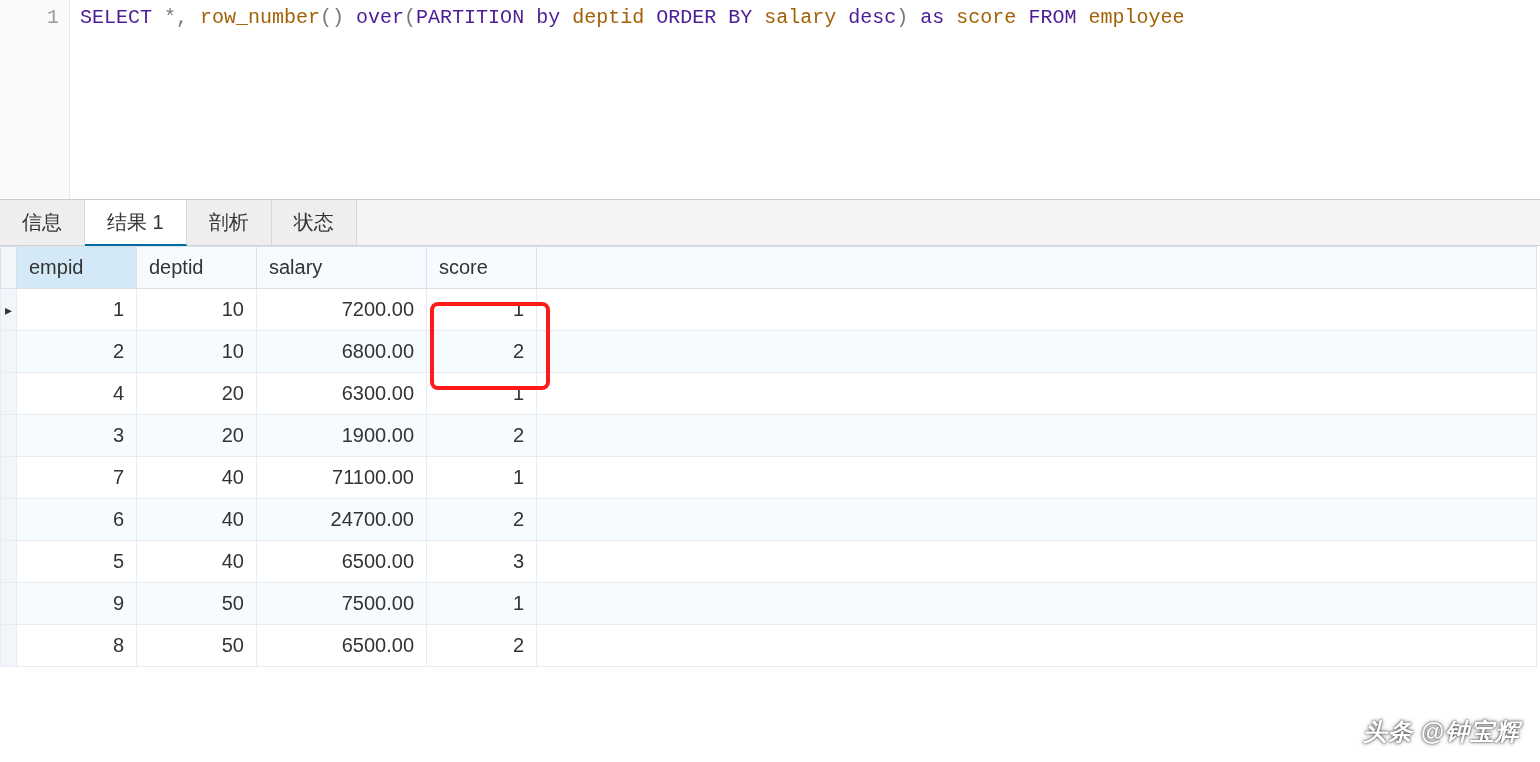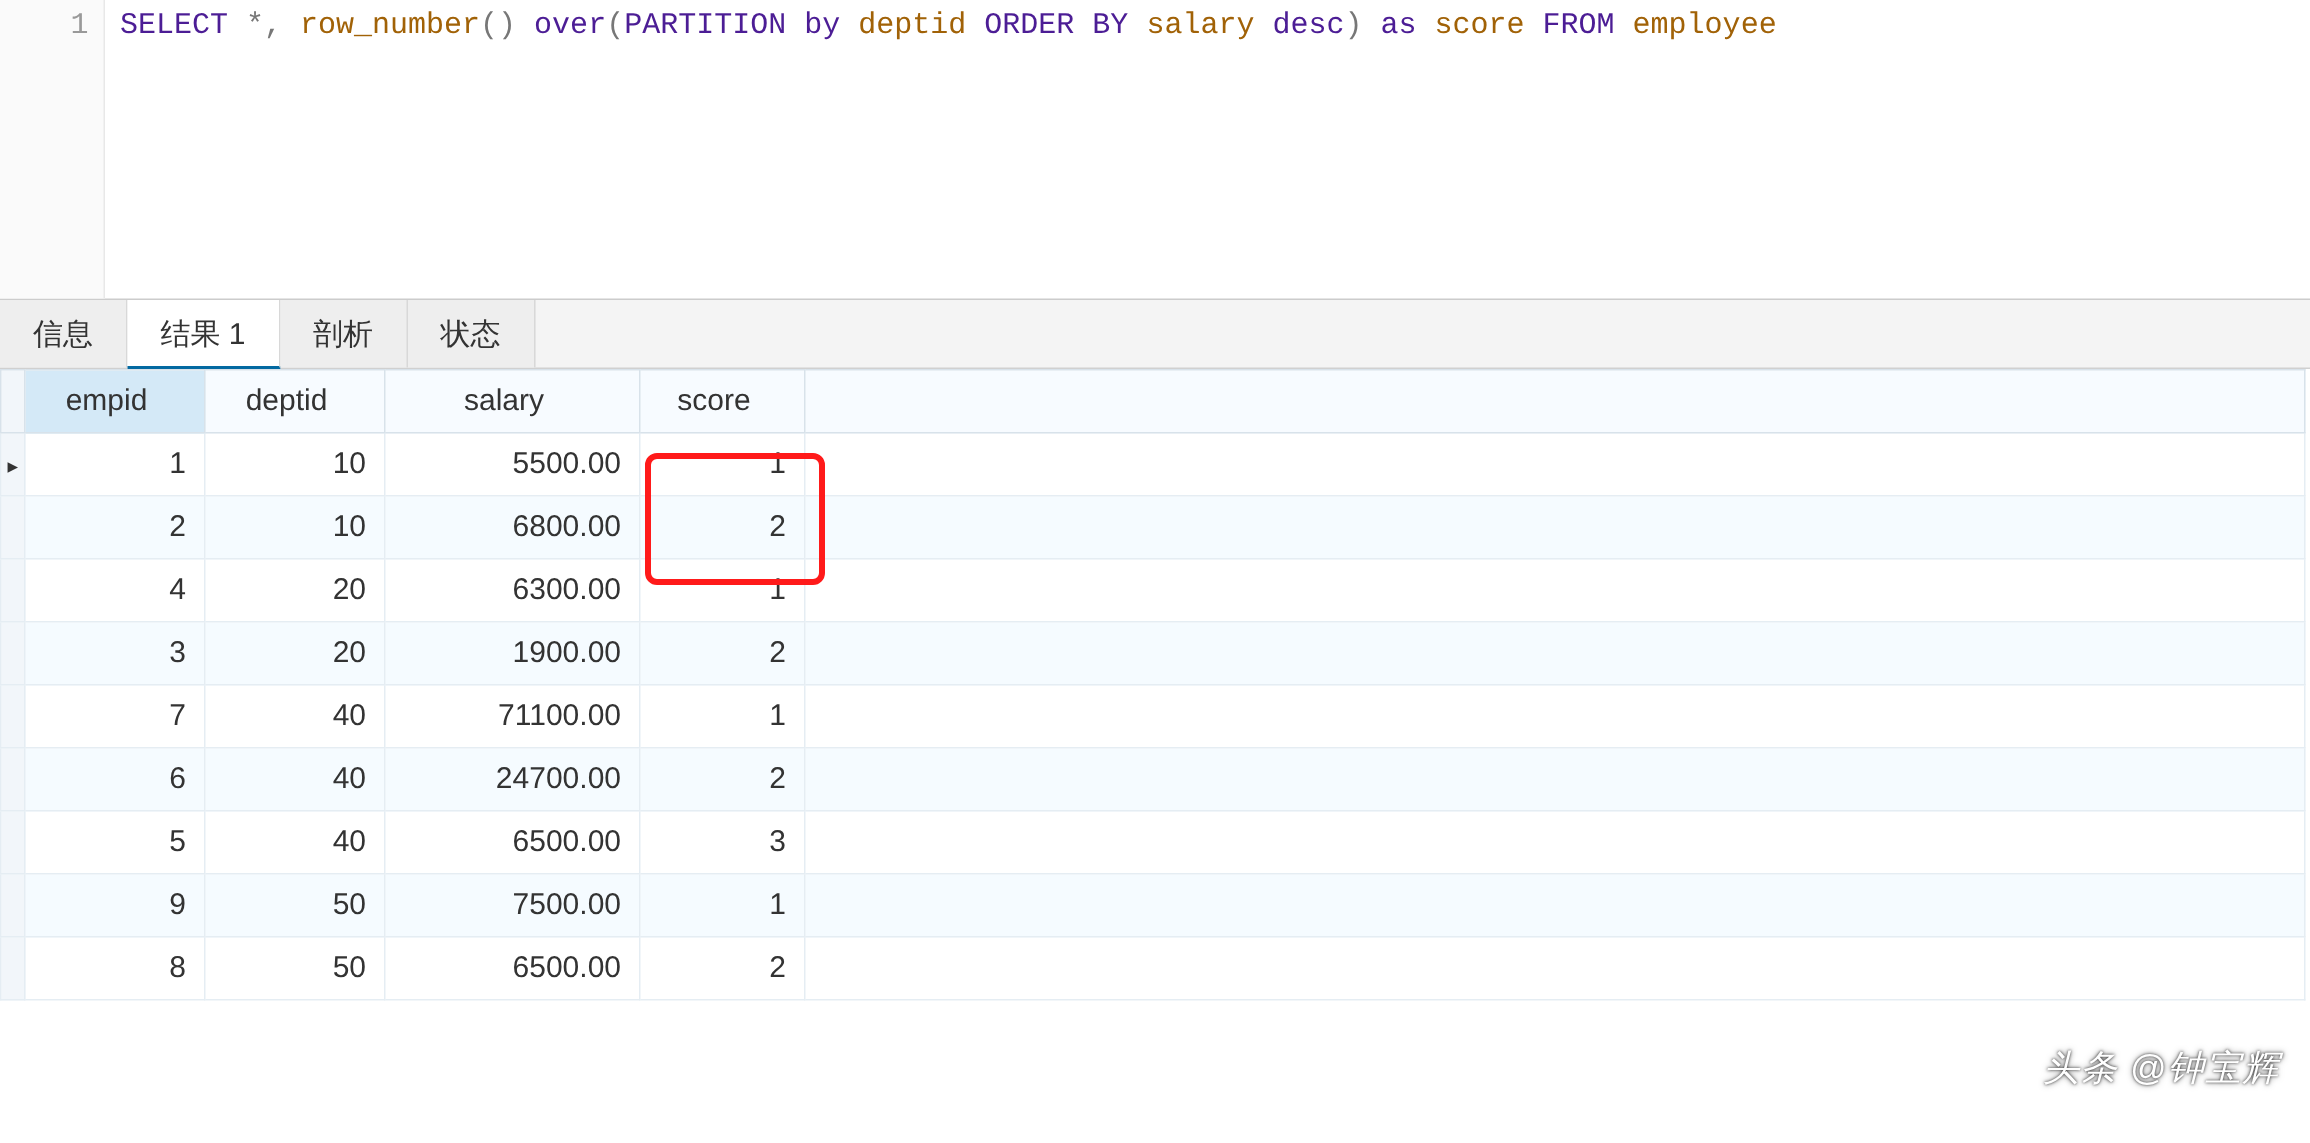--- a/index.html
+++ b/index.html
@@ -90,36 +90,36 @@
   padding: 0;
   color: #444;
   font-size: 14px;
 }
 .col-empid  { width: 120px; padding: 0 12px; }
 .col-deptid { width: 120px; padding: 0 12px; }
 .col-salary { width: 170px; padding: 0 12px; }
 .col-score  { width: 110px; padding: 0 12px; }
 .col-blank  { width: 1000px; }
 th.col-empid, th.col-deptid, th.col-salary, th.col-score {
-  text-align: center;
-  padding-left: 1px;
+  text-align: left;
+  padding-left: 12px;
 }
 .highlight-box {
   position: absolute;
   border: 4px solid #ff1a1a;
   border-radius: 8px;
   pointer-events: none;
 }
 .watermark {
   position: absolute;
-  bottom: 34px;
+  bottom: 14px;
   right: 20px;
   color: #fff;
   font-size: 24px;
-  font-weight: 400;
+  font-weight: 700;
   font-style: italic;
   text-shadow: 0 0 4px rgba(0,0,0,.5), 0 0 2px rgba(0,0,0,.8);
   letter-spacing: 1px;
 }
 </style>
 </head>
 <body>
 
 <div class="editor">
   <div class="gutter">
@@ -144,21 +144,21 @@
       <th class="col-salary">salary</th>
       <th class="col-score">score</th>
       <th class="col-blank"></th>
     </tr>
   </thead>
   <tbody id="grid-body">
       <tr>
         <td class="row-indicator">▸</td>
         <td class="col-empid">1</td>
         <td class="col-deptid">10</td>
-        <td class="col-salary">5500.00</td>
+        <td class="col-salary">7200.00</td>
         <td class="col-score">1</td>
         <td class="col-blank"></td>
       </tr>
       <tr>
         <td class="row-indicator"></td>
         <td class="col-empid">2</td>
         <td class="col-deptid">10</td>
         <td class="col-salary">6800.00</td>
         <td class="col-score">2</td>
         <td class="col-blank"></td>

